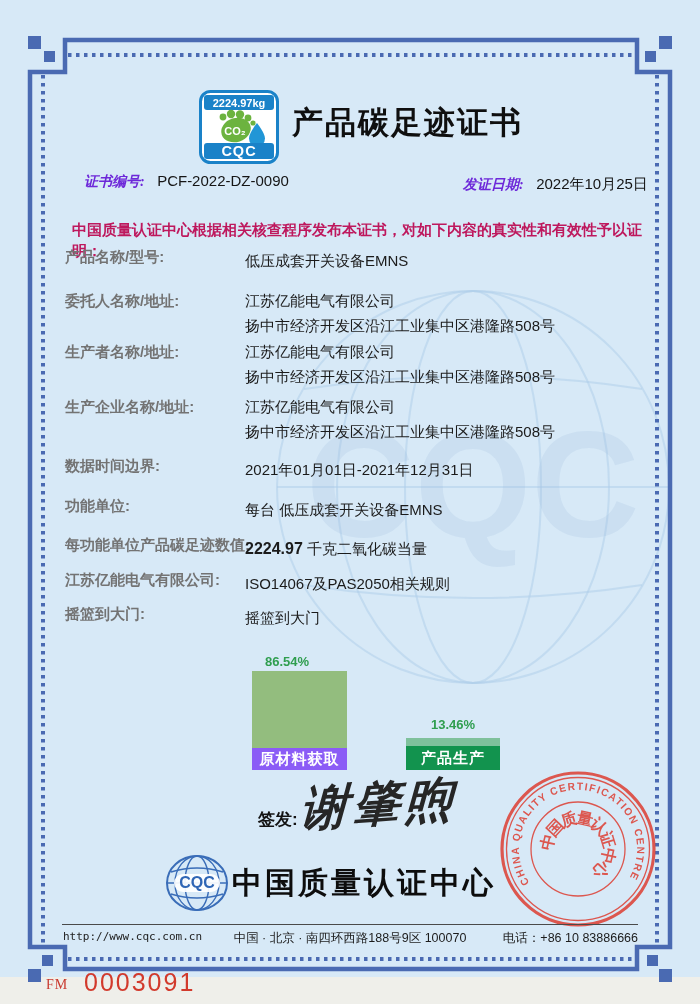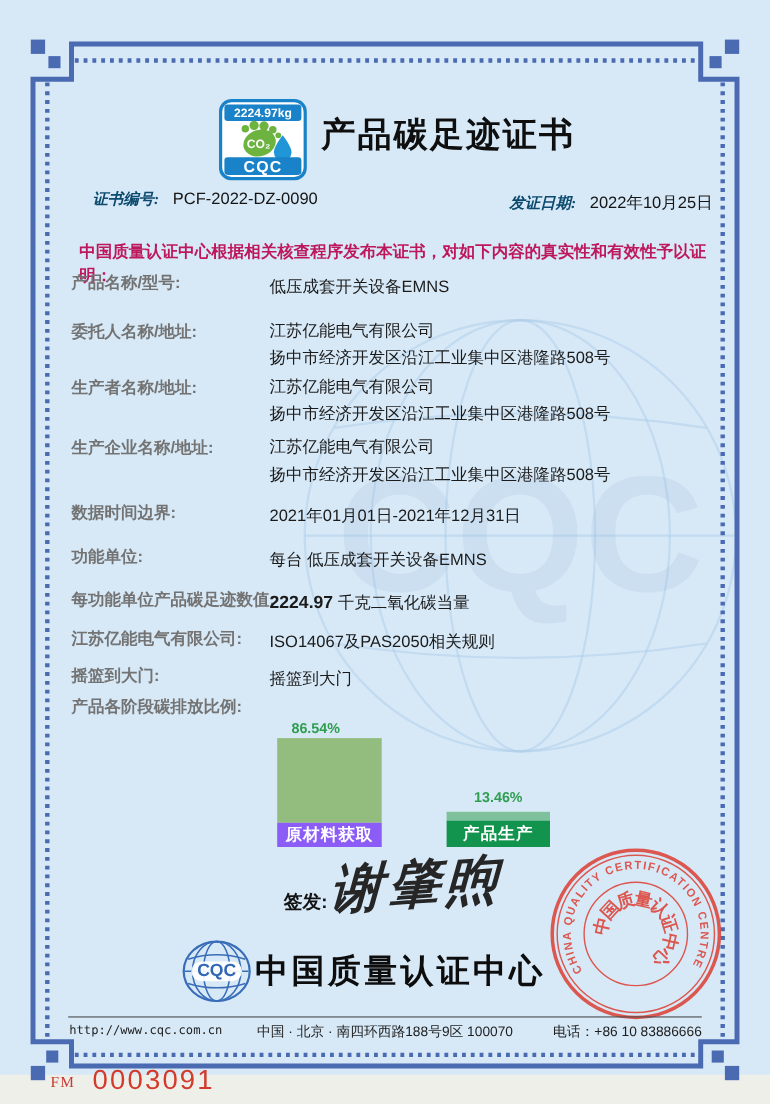--- a/index.html
+++ b/index.html
@@ -9,21 +9,21 @@
     font-family:"Liberation Sans","DejaVu Sans",sans-serif;
     color:#1a1a1a;
   }
   .abs{position:absolute;}
   .layer{position:absolute;left:0;top:0;}
   .bottom-strip{position:absolute;left:0;top:977px;width:700px;height:27px;background:#efefea;}
   
   .logo-svg{left:199px;top:90px;}
   .page-title{left:292px;top:102px;font-size:31px;font-weight:bold;letter-spacing:2px;color:#0f0f0f;}
   
-  .kai{font-family:"Liberation Serif","DejaVu Serif",serif;font-style:italic;font-weight:bold;font-size:14px;color:#0c4a6e;}
+  .kai{font-family:"Liberation Serif","DejaVu Serif",serif;font-style:italic;font-weight:bold;font-size:14px;color:#6d28d9;}
   .meta-val{font-size:15px;color:#151515;text-align:right;}
   .meta-number{left:84px;top:172px;}
   .meta-issue{left:463px;top:175px;}
   .meta-valid{left:463px;top:198px;}
   .meta-row .kai{margin-right:8px;}
   .intro{left:72px;top:219px;width:578px;font-size:15px;font-weight:bold;line-height:21px;color:#be185d;}
   
   .flabel{position:absolute;left:65px;font-size:15px;font-weight:bold;color:#737373;white-space:nowrap;}
   .fval{position:absolute;left:245px;font-size:15px;color:#1b1b1b;white-space:nowrap;line-height:25px;}
   .bold-num{font-weight:bold;font-size:16px;}
@@ -154,21 +154,20 @@
   <div class="fval" style="top:536px">
     <span class="bold-num">2224.97</span><span> 千克二氧化碳当量</span>
   </div>
 
   <div class="flabel" style="top:571px">江苏亿能电气有限公司:</div>
   <div class="fval" style="top:571px">ISO14067及PAS2050相关规则</div>
 
   <div class="flabel" style="top:605px">摇篮到大门:</div>
   <div class="fval" style="top:605px">摇篮到大门</div>
 
-  <div class="flabel" style="top:633px">产品各阶段碳排放比例:</div>
 
   <div>
     <div class="pct pct1">86.54%</div>
     <div class="bar bar1">
       <div class="bar1-fill"></div>
       <div class="band bar1-band">原材料获取</div>
     </div>
     <div class="pct pct2">13.46%</div>
     <div class="bar bar2">
       <div class="bar2-top"></div>

